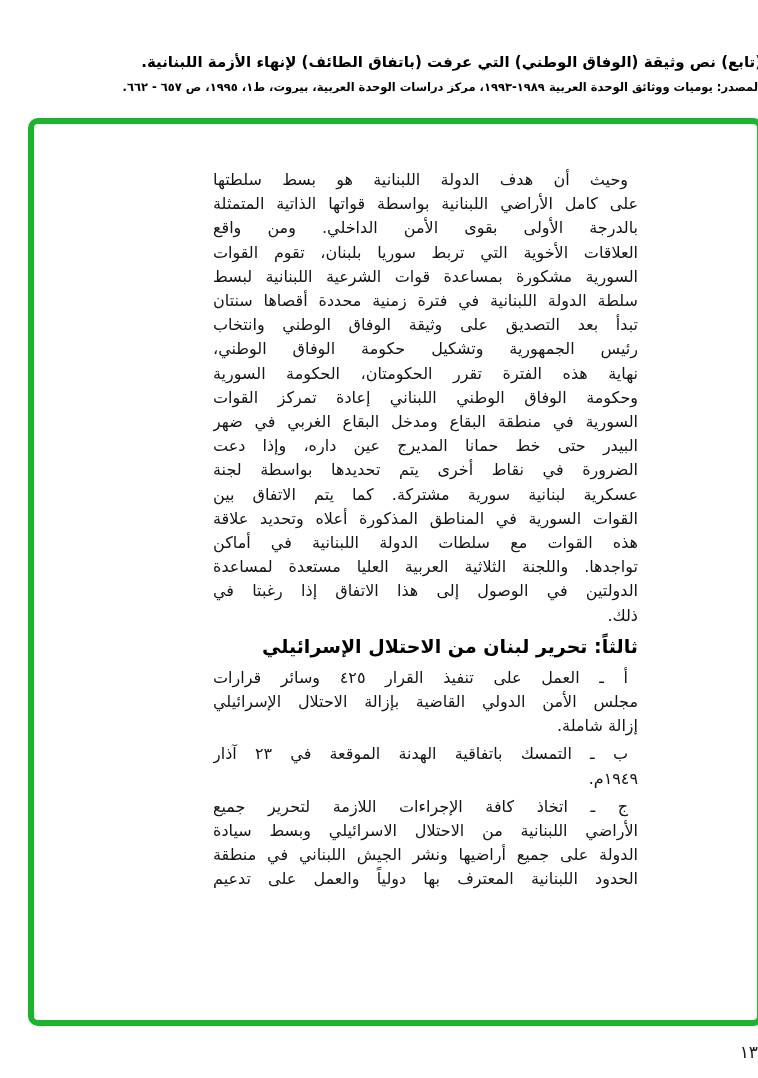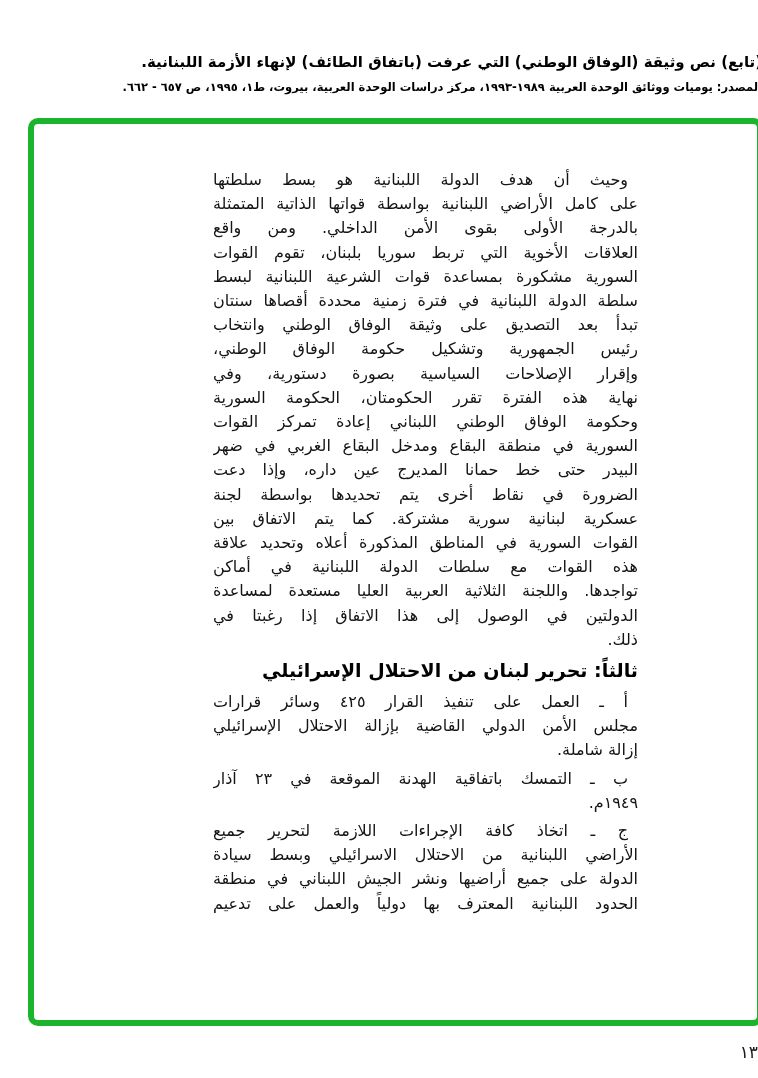--- a/index.html
+++ b/index.html
@@ -70,21 +70,20 @@
     <div class="textcol" style="color: rgb(20, 20, 20);">
         <div class="para">
           <div class="line indent">وحيث أن هدف الدولة اللبنانية هو بسط سلطتها</div>
           <div class="line">على كامل الأراضي اللبنانية بواسطة قواتها الذاتية المتمثلة</div>
           <div class="line">بالدرجة الأولى بقوى الأمن الداخلي. ومن واقع</div>
           <div class="line">العلاقات الأخوية التي تربط سوريا بلبنان، تقوم القوات</div>
           <div class="line">السورية مشكورة بمساعدة قوات الشرعية اللبنانية لبسط</div>
           <div class="line">سلطة الدولة اللبنانية في فترة زمنية محددة أقصاها سنتان</div>
           <div class="line">تبدأ بعد التصديق على وثيقة الوفاق الوطني وانتخاب</div>
           <div class="line">رئيس الجمهورية وتشكيل حكومة الوفاق الوطني،</div>
-          <div class="line">وإقرار الإصلاحات السياسية بصورة دستورية، وفي</div>
           <div class="line">نهاية هذه الفترة تقرر الحكومتان، الحكومة السورية</div>
           <div class="line">وحكومة الوفاق الوطني اللبناني إعادة تمركز القوات</div>
           <div class="line">السورية في منطقة البقاع ومدخل البقاع الغربي في ضهر</div>
           <div class="line">البيدر حتى خط حمانا المديرج عين داره، وإذا دعت</div>
           <div class="line">الضرورة في نقاط أخرى يتم تحديدها بواسطة لجنة</div>
           <div class="line">عسكرية لبنانية سورية مشتركة. كما يتم الاتفاق بين</div>
           <div class="line">القوات السورية في المناطق المذكورة أعلاه وتحديد علاقة</div>
           <div class="line">هذه القوات مع سلطات الدولة اللبنانية في أماكن</div>
           <div class="line">تواجدها. واللجنة الثلاثية العربية العليا مستعدة لمساعدة</div>
           <div class="line">الدولتين في الوصول إلى هذا الاتفاق إذا رغبتا في</div>

